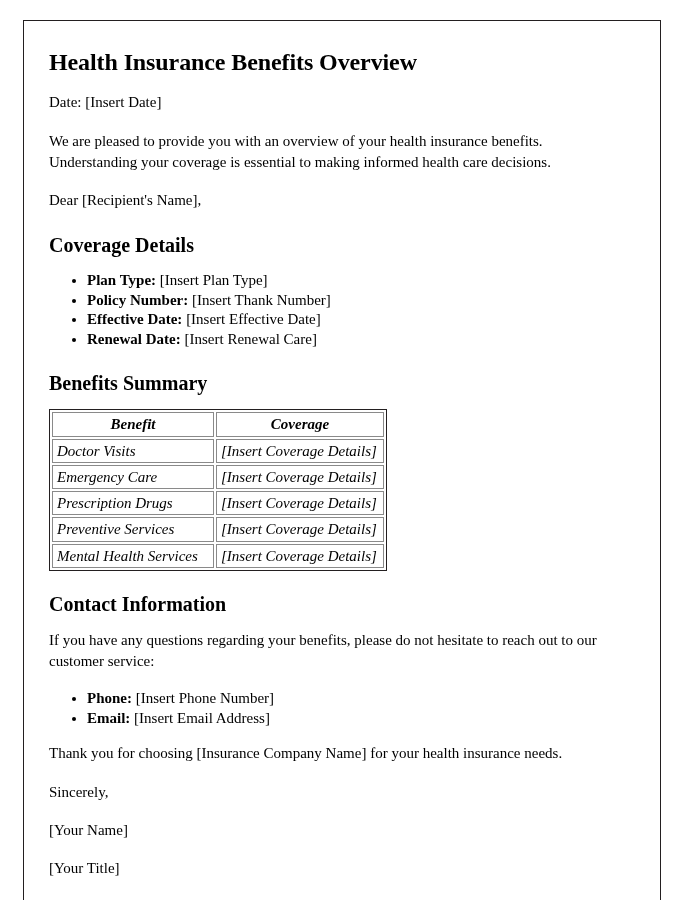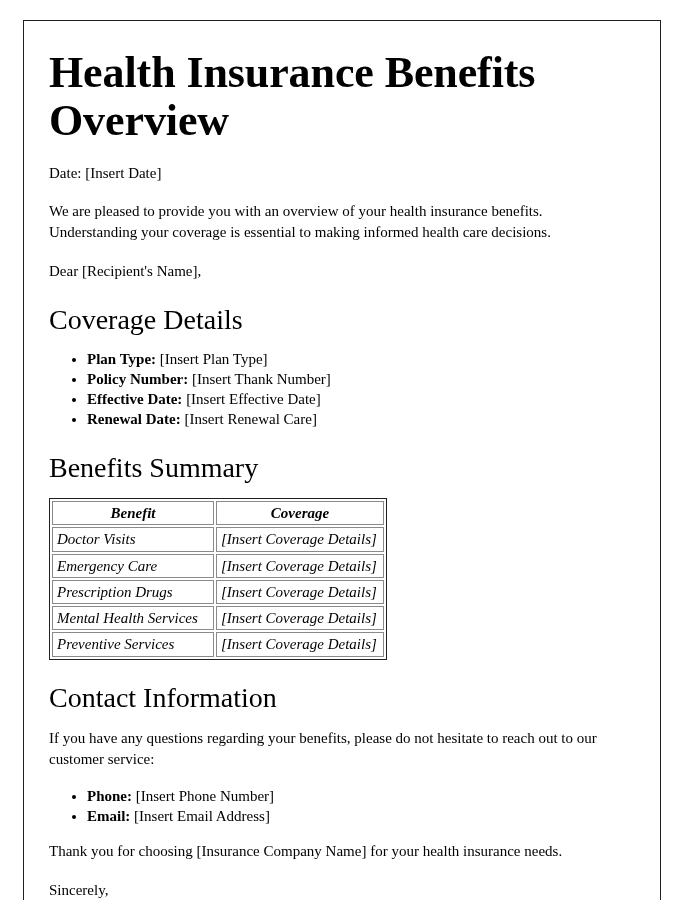--- a/index.html
+++ b/index.html
@@ -25,30 +25,30 @@
     box-sizing: border-box;
     background: #ffffff;
     overflow: hidden;
   }
 
   .content {
     padding: 22px 25px 0 25px;
   }
 
   h1.doc-title {
-    font-size: 44px;
+    font-size: 24px;
     font-weight: bold;
     line-height: 1.1;
     margin: 6px 0 17px 0;
     letter-spacing: -0.1px;
   }
 
   h2.section-title {
-    font-size: 28px;
-    font-weight: normal;
+    font-size: 20px;
+    font-weight: bold;
     line-height: 1.15;
     margin: 22px 0 14px 0;
   }
 
   p.para {
     font-size: 15px;
     line-height: 1.42;
     margin: 8px 0 17px 0;
     max-width: 572px;
   }
@@ -152,25 +152,25 @@
         </tr>
         <tr>
           <td class="col-benefit">Emergency Care</td>
           <td class="col-coverage">[Insert Coverage Details]</td>
         </tr>
         <tr>
           <td class="col-benefit">Prescription Drugs</td>
           <td class="col-coverage">[Insert Coverage Details]</td>
         </tr>
         <tr>
-          <td class="col-benefit">Mental Health Services</td>
+          <td class="col-benefit">Preventive Services</td>
           <td class="col-coverage">[Insert Coverage Details]</td>
         </tr>
         <tr>
-          <td class="col-benefit">Preventive Services</td>
+          <td class="col-benefit">Mental Health Services</td>
           <td class="col-coverage">[Insert Coverage Details]</td>
         </tr>
       </tbody>
     </table>
 
     <h2 class="section-title">Contact Information</h2>
 
     <p class="para">If you have any questions regarding your benefits, please do not hesitate to reach out to our customer service:</p>
 
     <ul class="bullets">

